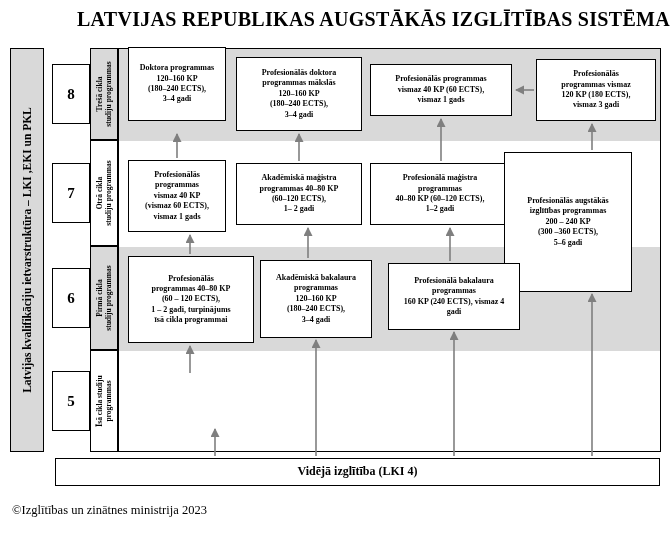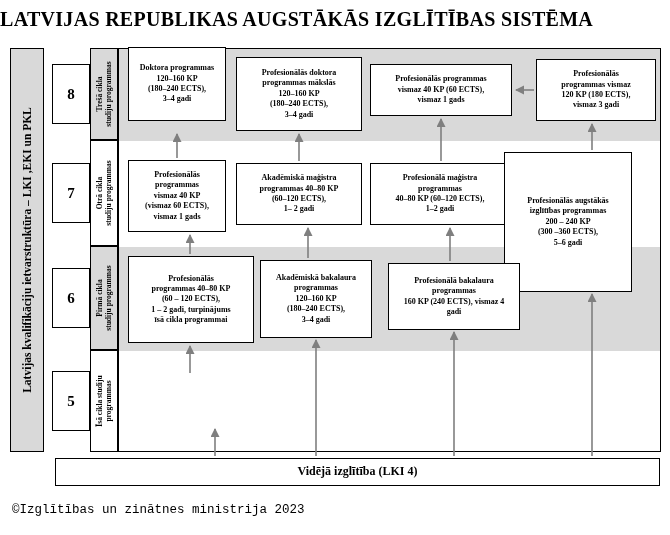--- a/index.html
+++ b/index.html
@@ -2,21 +2,21 @@
 <html style="--band: #d9d9d9; --arrow: #7f7f7f;"><head>
 <meta charset="utf-8">
 <style>
   * { margin:0; padding:0; box-sizing:border-box; }
   html,body { background:#fff; }
   .page {
     position:relative; width:670px; height:535px; background:#fff;
     font-family:"Liberation Serif","DejaVu Serif",serif; color:#000; overflow:hidden;
   }
   .title {
-    position:absolute; top:8px; left:0; width:100%; text-align:left;
+    position:absolute; top:8px; left:0; width:100%; text-align:right;
     font-size:20px; font-weight:bold; letter-spacing:.3px;
   }
   .sidebar {
     position:absolute; left:10px; top:48px; width:34px; height:404px;
     background:var(--band,#d9d9d9); border:1px solid #000; z-index:1;
   }
   .vlabel {
     position:absolute; display:flex; align-items:center; justify-content:center;
     text-align:center; transform:rotate(-90deg); white-space:pre-line; z-index:4;
   }
@@ -40,21 +40,21 @@
   .arrows { position:absolute; left:0; top:0; z-index:2; pointer-events:none; }
   .arrow { stroke:var(--arrow,#7f7f7f); stroke-width:1.6; fill:none; }
   .ah { fill:var(--arrow,#7f7f7f); }
   .pbox {
     position:absolute; background:#fff; border:1px solid #000;
     display:flex; align-items:center; justify-content:center; text-align:center;
     font-weight:bold; font-size:8px; line-height:1.3; white-space:pre-line;
     z-index:3; padding:1px;
   }
   .base { font-size:12px; }
-  .footer { position:absolute; left:12px; top:503px; font-size:12.5px;font-family:Liberation Mono, monospace; }
+  .footer { position:absolute; left:12px; top:503px; font-size:12.5px; }
 </style>
 </head>
 <body>
 
 <div class="page">
 
   <div class="title">LATVIJAS REPUBLIKAS AUGSTĀKĀS IZGLĪTĪBAS SISTĒMA</div>
 
   <div class="sidebar"></div>
   <div class="vlabel sidebar-label">Latvijas kvalifikāciju ietvarstruktūra – LKI ,EKI un PKL</div>

